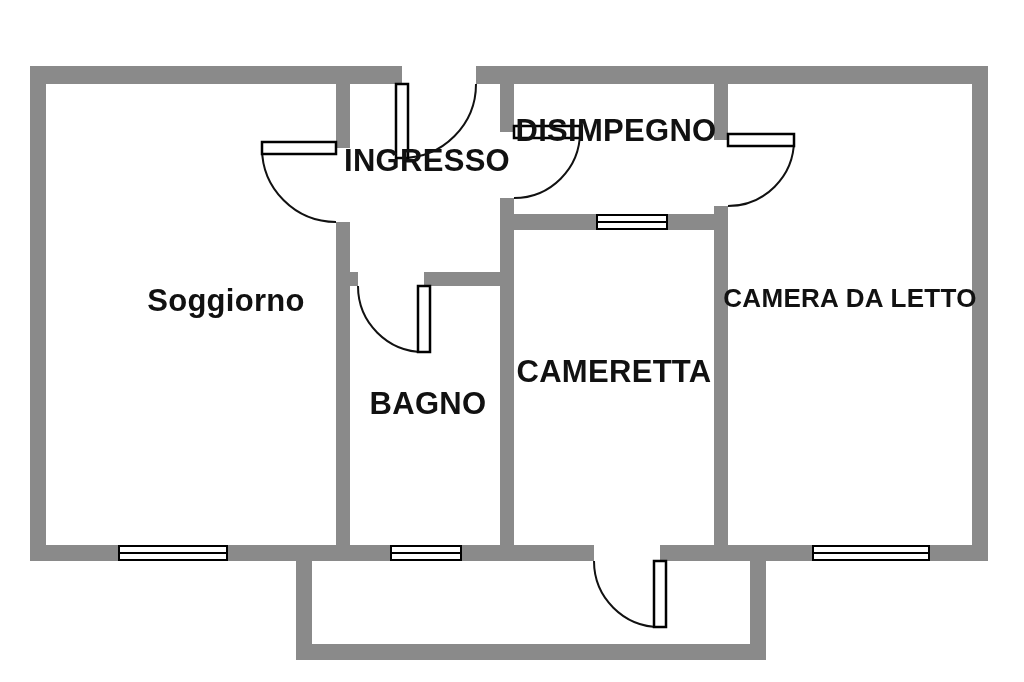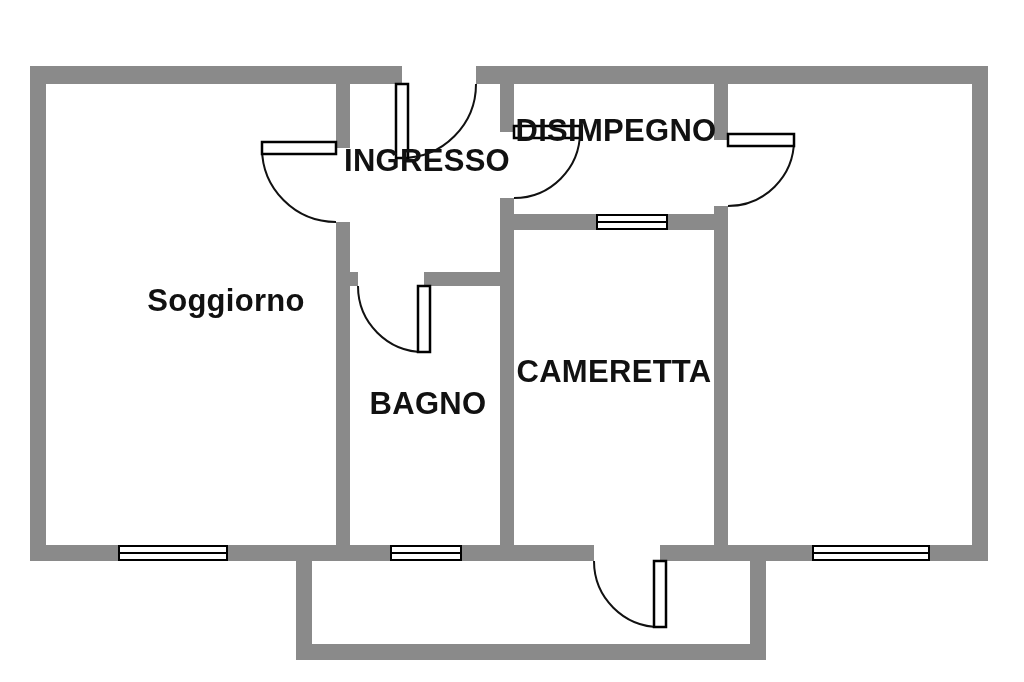--- a/index.html
+++ b/index.html
@@ -130,14 +130,15 @@
       <path class="door-arc" d="M 660 627 A 66 66 0 0 1 594 561"></path>
       <rect class="door-leaf" x="654" y="561" width="12" height="66"></rect>
     </g>
   </svg>
 
   <div class="room-label" style="left:195px; top:301px;margin-left:31px;">Soggiorno</div>
   <div class="room-label" style="left:427px; top:161px;">INGRESSO</div>
   <div class="room-label" style="left:616px; top:131px;">DISIMPEGNO</div>
   <div class="room-label" style="left:614px; top:372px;">CAMERETTA</div>
   <div class="room-label" style="left:428px; top:404px;">BAGNO</div>
+  <div class="room-label" style="left:850px; top:298px; font-size:26px;">CAMERA DA LETTO</div>
 
 </div>
 
 </body></html>

